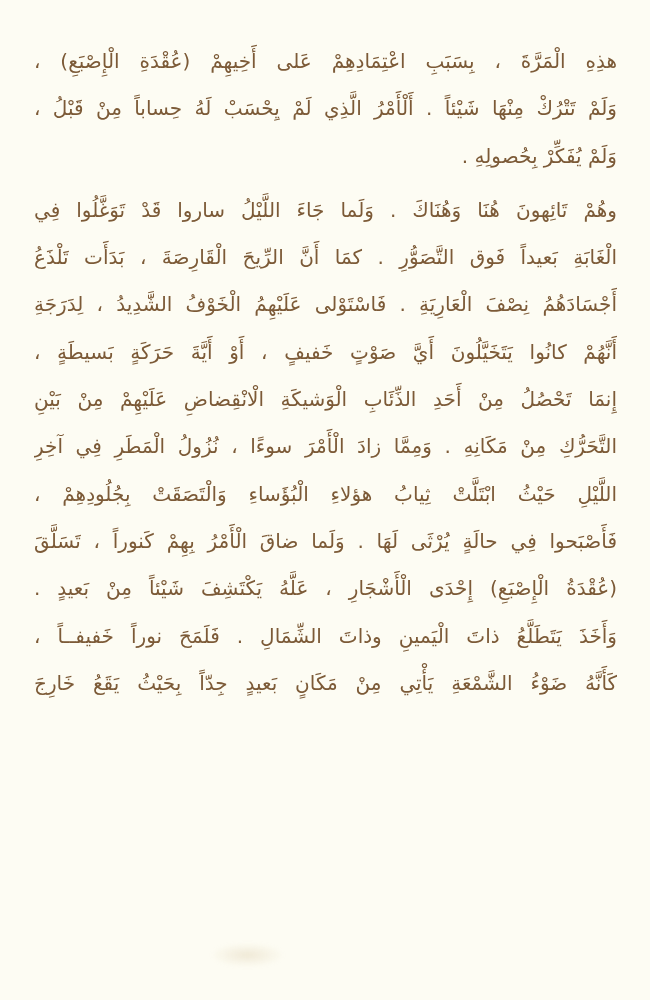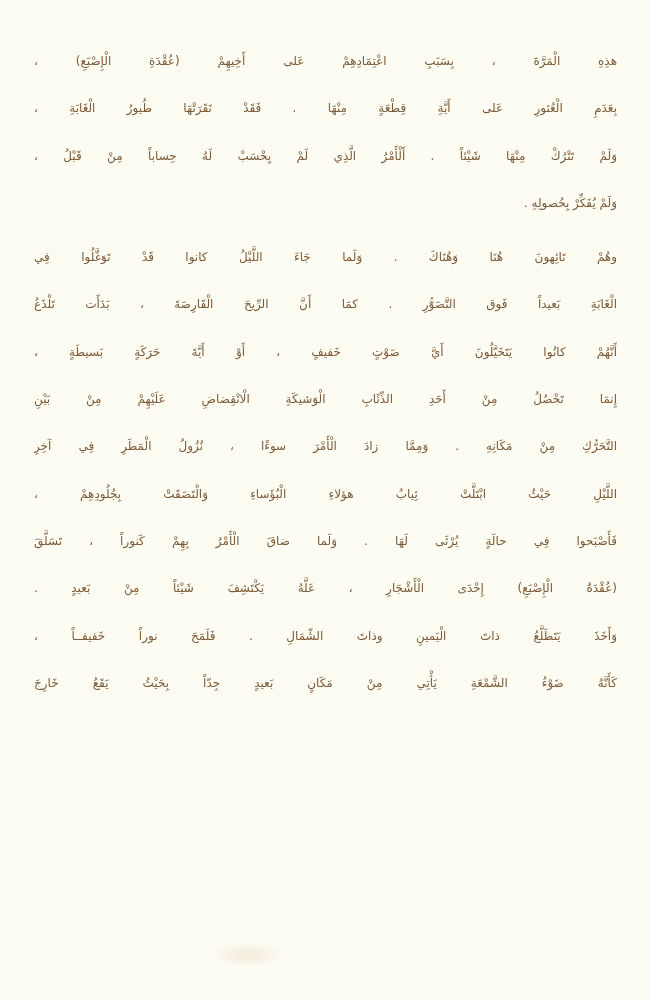--- a/index.html
+++ b/index.html
@@ -19,21 +19,21 @@
     overflow: hidden;
   }
   .text-block {
     position: absolute;
     top: 38px; right: 33px; left: 34px;
     direction: rtl;
   }
   .line {
     height: 47.3px;
     line-height: 47.3px;
-    font-size: 12px;
+    font-size: 20px;
     color: var(--ink);
     direction: rtl;
     text-align: justify;
     text-align-last: justify;
     white-space: nowrap;
     overflow: hidden;
     letter-spacing: 0.2px;
   }
   .line.para-end {
     text-align-last: right;
@@ -52,28 +52,28 @@
   }
 </style>
 </head>
 <body>
 
 <div class="page">
   <div class="text-block">
 
     <div class="para para-1">
       <div class="line">هذِهِ الْمَرَّةَ ، بِسَبَبِ اعْتِمَادِهِمْ عَلى أَخِيهِمْ (عُقْدَةِ الْإِصْبَعِ) ،</div>
-      <div class="line">بِعَدَمِ الْعُثورِ عَلى أَيَّةِ قِطْعَةٍ مِنْهَا . فَقَدْ نَقَرَتْهَا طُيورُ الْغَابَةِ ،</div>
       <div class="line">وَلَمْ تَتْرُكْ مِنْهَا شَيْئاً . أَلْأَمْرُ الَّذِي لَمْ يِحْسَبْ لَهُ حِساباً مِنْ قَبْلُ ،</div>
       <div class="line para-end">وَلَمْ يُفَكِّرْ بِحُصولِهِ .</div>
     </div>
 
     <div class="para para-2">
-      <div class="line">وهُمْ تَائِهونَ هُنَا وَهُنَاكَ . وَلَما جَاءَ اللَّيْلُ كانوا قَدْ تَوَغَّلُوا فِي</div>
+      <div class="line">وهُمْ تَائِهونَ هُنَا وَهُنَاكَ . وَلَما جَاءَ اللَّيْلُ ساروا قَدْ تَوَغَّلُوا فِي</div>
       <div class="line">الْغَابَةِ بَعيداً فَوق التَّصَوُّرِ . كمَا أَنَّ الرِّيحَ الْقَارِصَةَ ، بَدَأَت تَلْذَعُ</div>
+      <div class="line">أَجْسَادَهُمُ نِصْفَ الْعَارِيَةِ . فَاسْتَوْلى عَلَيْهِمُ الْخَوْفُ الشَّدِيدُ ، لِدَرَجَةِ</div>
       <div class="line">أَنَّهُمْ كانُوا يَتَخَيَّلُونَ أَيَّ صَوْتٍ خَفيفٍ ، أَوْ أَيَّةَ حَرَكَةٍ بَسيطَةٍ ،</div>
       <div class="line">إِنمَا تَحْصُلُ مِنْ أَحَدِ الذِّئَابِ الْوَشيكَةِ الْانْقِضاضِ عَلَيْهِمْ مِنْ بَيْنِ</div>
       <div class="line">التَّحَرُّكِ مِنْ مَكَانِهِ . وَمِمَّا زادَ الْأَمْرَ سوءًا ، نُزُولُ الْمَطَرِ فِي آخِرِ</div>
       <div class="line">اللَّيْلِ حَيْثُ ابْتَلَّتْ ثِيابُ هؤلاءِ الْبُؤَساءِ وَالْتَصَقَتْ بِجُلُودِهِمْ ،</div>
       <div class="line">فَأَصْبَحوا فِي حالَةٍ يُرْثَى لَهَا . وَلَما ضاقَ الْأَمْرُ بِهِمْ كَنوراً ، تَسَلَّقَ</div>
       <div class="line">(عُقْدَةُ الْإِصْبَعِ) إِحْدَى الْأَشْجَارِ ، عَلَّهُ يَكْتَشِفَ شَيْئاً مِنْ بَعيدٍ .</div>
       <div class="line">وَأَخَذَ يَتَطَلَّعُ ذاتَ الْيَمينِ وذاتَ الشِّمَالِ . فَلَمَحَ نوراً خَفيفــاً ،</div>
       <div class="line">كَأَنَّهُ ضَوْءُ الشَّمْعَةِ يَأْتِي مِنْ مَكَانٍ بَعيدٍ جِدّاً بِحَيْثُ يَقَعُ خَارِجَ</div>
     </div>
 

